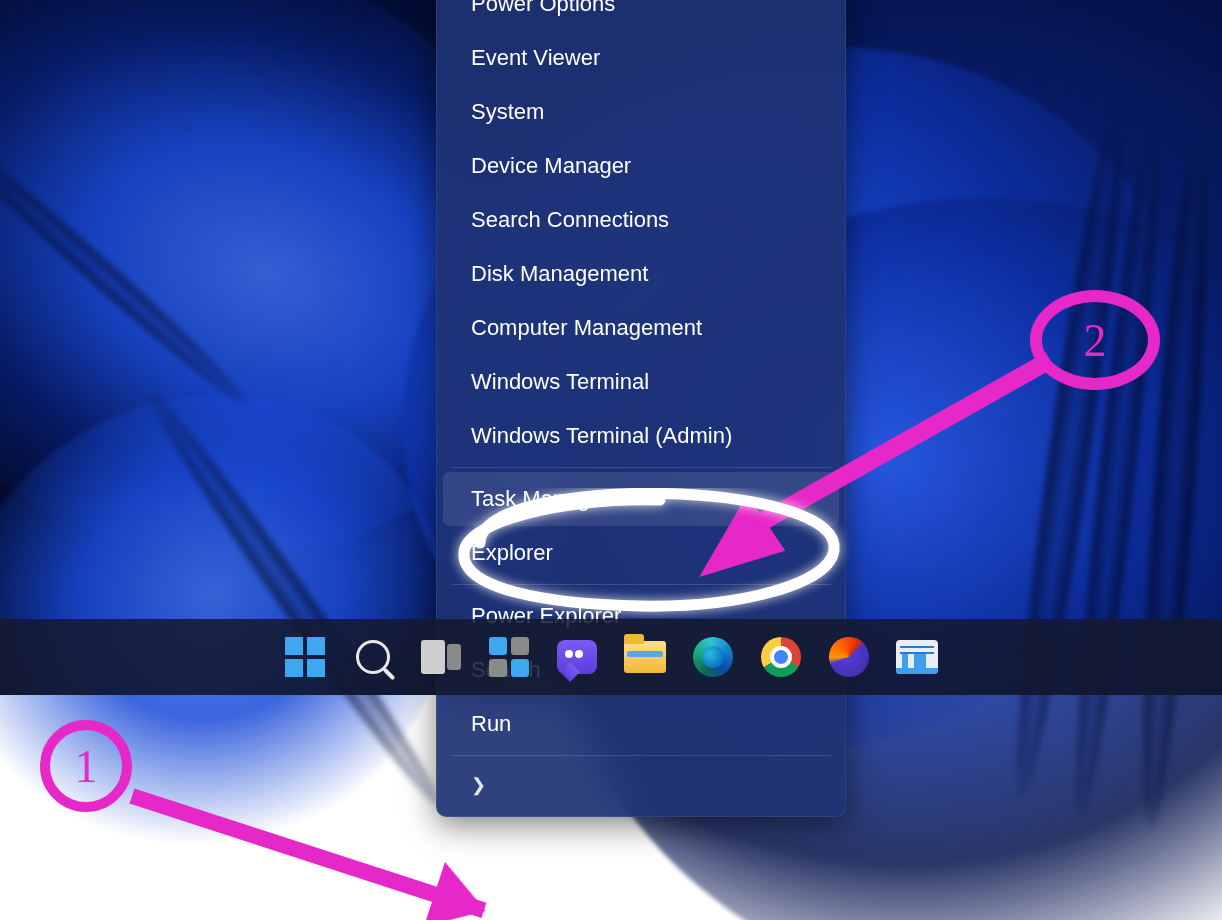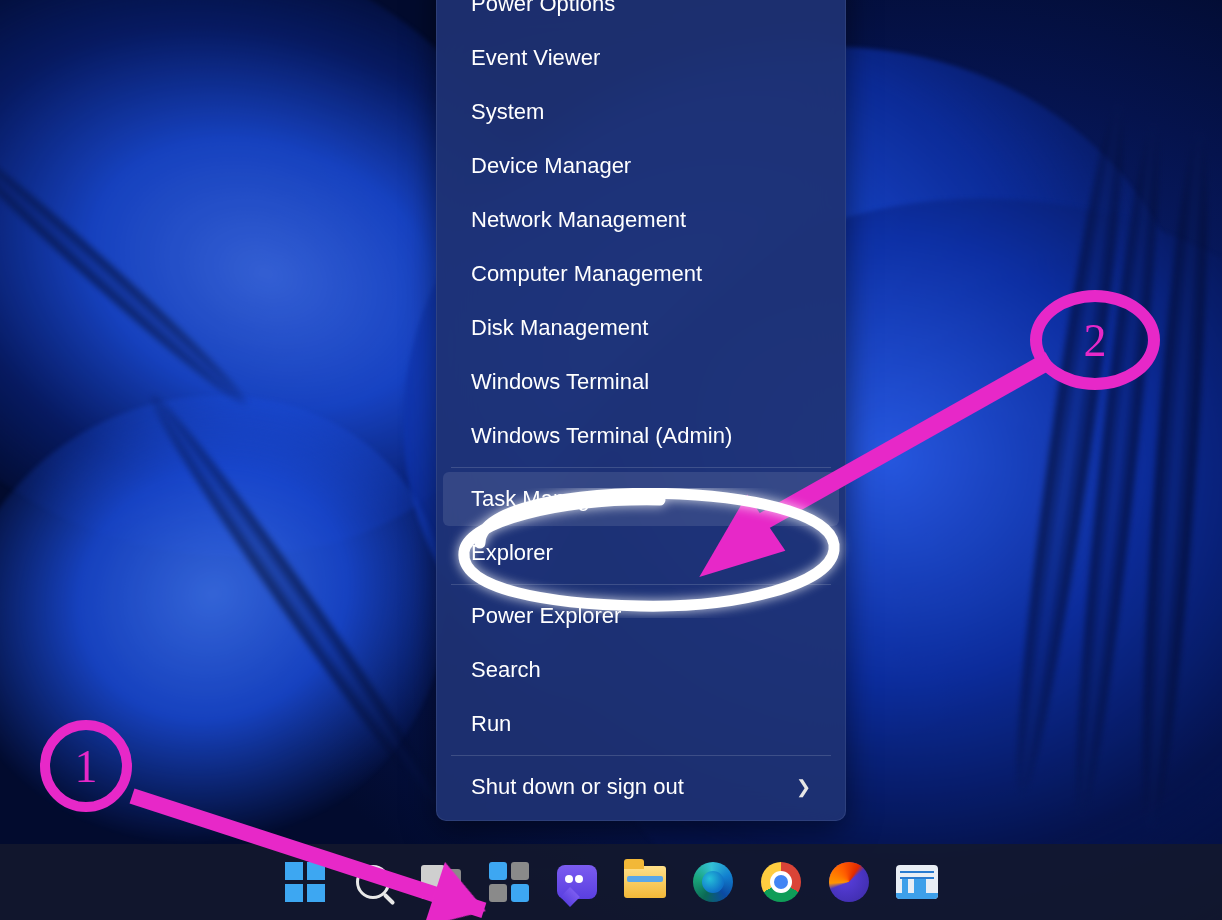--- a/index.html
+++ b/index.html
@@ -1,21 +1,21 @@
 <!DOCTYPE html>
 <html><head>
 <meta charset="utf-8">
 <style>
   * { box-sizing: border-box; margin: 0; padding: 0; }
   html, body { width: 1222px; height: 920px; overflow: hidden; font-family: "Segoe UI", Arial, sans-serif; }
   
   .desktop {
     position: relative;
     width: 1222px;
-    height: 920px;
+    height: 695px;
     background: #020b2e;
   }
   
   
   .wallpaper {
     position: absolute; inset: 0;
     background:
       radial-gradient(ellipse 900px 700px at 75% 50%, #0a2a8f 0%, #081d6b 30%, #05134d 55%, #020b2e 80%),
       radial-gradient(ellipse 600px 500px at 30% 40%, #1a4bd8 0%, #0d2fa3 35%, transparent 70%),
       radial-gradient(ellipse 500px 400px at 85% 45%, #2358e8 0%, #0d2fa3 40%, transparent 70%),
@@ -214,27 +214,27 @@
     <div class="menu-item">
         <span>Event Viewer</span>
       </div>
     <div class="menu-item">
         <span>System</span>
       </div>
     <div class="menu-item">
         <span>Device Manager</span>
       </div>
     <div class="menu-item">
-        <span>Network Management</span>
+        <span>Search Connections</span>
+      </div>
+    <div class="menu-item">
+        <span>Disk Management</span>
       </div>
     <div class="menu-item">
         <span>Computer Management</span>
-      </div>
-    <div class="menu-item">
-        <span>Disk Management</span>
       </div>
     <div class="menu-item">
         <span>Windows Terminal</span>
       </div>
     <div class="menu-item">
         <span>Windows Terminal (Admin)</span>
       </div>
     <div class="menu-sep"></div>
     <div class="menu-item hover">
         <span>Task Manager</span>
@@ -247,21 +247,20 @@
         <span>Power Explorer</span>
       </div>
     <div class="menu-item">
         <span>Search</span>
       </div>
     <div class="menu-item">
         <span>Run</span>
       </div>
     <div class="menu-sep"></div>
     <div class="menu-item">
-      <span>Shut down or sign out</span>
       <span class="chevron">❯</span>
     </div>
   </div>
 
   <div class="taskbar">
     <div class="tb-btn" title="Start">
       <div class="ic-start">
           <span></span>
           <span></span>
           <span></span>

